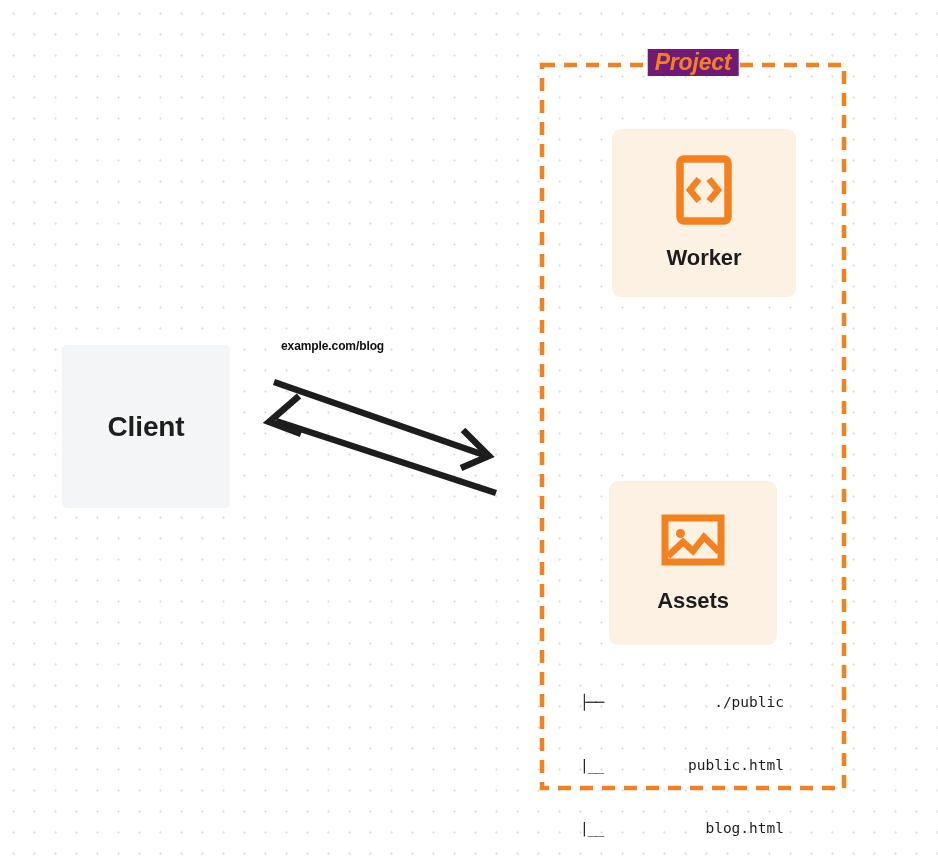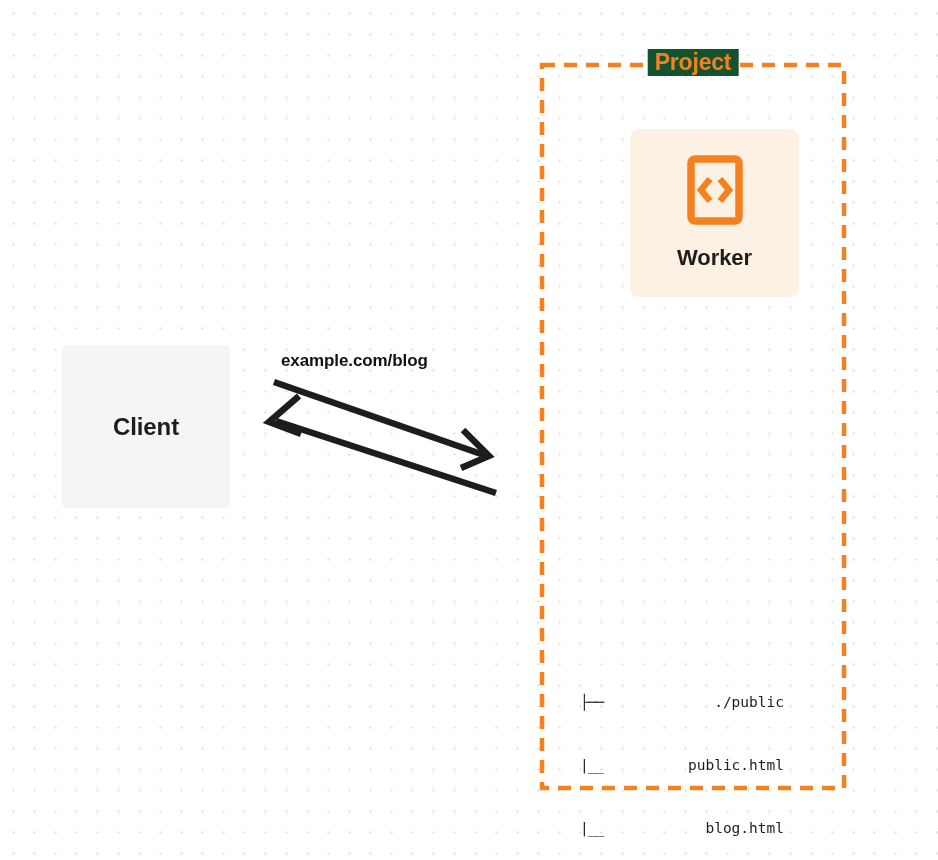--- a/index.html
+++ b/index.html
@@ -39,21 +39,21 @@
   
   #client-node {
     left: 62px;
     top: 345px;
     width: 168px;
     height: 163px;
     background: #f4f5f6;
     border-radius: 5px;
   }
   #client-node .node-label {
-    font-size: 24px;
+    font-size: 28px;
     font-weight: 700;
     color: #1d1d1d;
     letter-spacing: -0.1px;
   }
 
   
   #project-container {
     position: absolute;
     left: 540px;
     top: 63px;
@@ -71,27 +71,28 @@
     display: block;
     width: 100%;
     height: 100%;
     overflow: visible;
   }
   #project-title {
     position: absolute;
     top: -14px;
     left: 50%;
     transform: translateX(-50%);
-    background: #14532d;
+    background: #701a75;
     padding: 0 7px;
     font-size: 23px;
     font-weight: 700;
     color: #f48120;
     letter-spacing: -0.2px;
     white-space: nowrap;
+    font-style: italic;
   }
 
   
   .card {
     position: absolute;
     box-sizing: border-box;
     background: #fdf1e4;
     border-radius: 9px;
     display: flex;
     flex-direction: column;
@@ -105,23 +106,22 @@
   .card .node-label {
     font-size: 22px;
     font-weight: 700;
     color: #1d1d1d;
     letter-spacing: -0.1px;
   }
 
   #worker-card {
     left: 612px;
     top: 129px;
-    width: 169px;
+    width: 184px;
     height: 168px;
-    margin-left: 18px;
   }
   #assets-card {
     left: 609px;
     top: 481px;
     width: 168px;
     height: 164px;
   }
 
   
   #file-tree {
@@ -162,26 +162,25 @@
     width: 938px;
     height: 860px;
     pointer-events: none;
   }
 
   
   #request-label {
     position: absolute;
     left: 281px;
     top: 339px;
-    font-size: 17px;
+    font-size: 12px;
     font-weight: 700;
     color: #111111;
     letter-spacing: -0.1px;
     white-space: nowrap;
-    margin-top: 12px;
   }
 </style>
 </head>
 <body>
 
 <div id="dot-grid"></div>
 
 <div class="node" id="client-node">
   <span class="node-label">Client</span>
 </div>
@@ -215,20 +214,30 @@
     <span class="card-icon">
       <svg width="56" height="70" viewBox="0 0 56 70" xmlns="http://www.w3.org/2000/svg">
         <rect x="4" y="4" width="48" height="62" rx="4" ry="4" fill="none" stroke="#f48120" stroke-width="7.5"></rect>
         <polyline points="23,24 14,35 23,46" fill="none" stroke="#f48120" stroke-width="6.5" stroke-linecap="butt" stroke-linejoin="miter"></polyline>
         <polyline points="33,24 42,35 33,46" fill="none" stroke="#f48120" stroke-width="6.5" stroke-linecap="butt" stroke-linejoin="miter"></polyline>
       </svg>
     </span>
     <span class="node-label">Worker</span>
   </div>
 
+  <div class="card" id="assets-card" style="left:69px; top:418px;">
+    <span class="card-icon">
+      <svg width="64" height="56" viewBox="0 0 64 56" xmlns="http://www.w3.org/2000/svg">
+        <rect x="4" y="6" width="56" height="44" fill="none" stroke="#f48120" stroke-width="7"></rect>
+        <circle cx="19.5" cy="21.5" r="4.5" fill="#f48120"></circle>
+        <polyline points="7,44 22,30 32,39 43,25 58,40" fill="none" stroke="#f48120" stroke-width="6.5" stroke-linecap="butt" stroke-linejoin="miter"></polyline>
+      </svg>
+    </span>
+    <span class="node-label">Assets</span>
+  </div>
 
 </div>
 
 <div id="file-tree">
   <div class="tree-row root">
     <span class="tree-branch">├──</span>
     <span class="tree-name">./public</span>
   </div>
   <div class="tree-row">
     <span class="tree-branch">|__</span>

